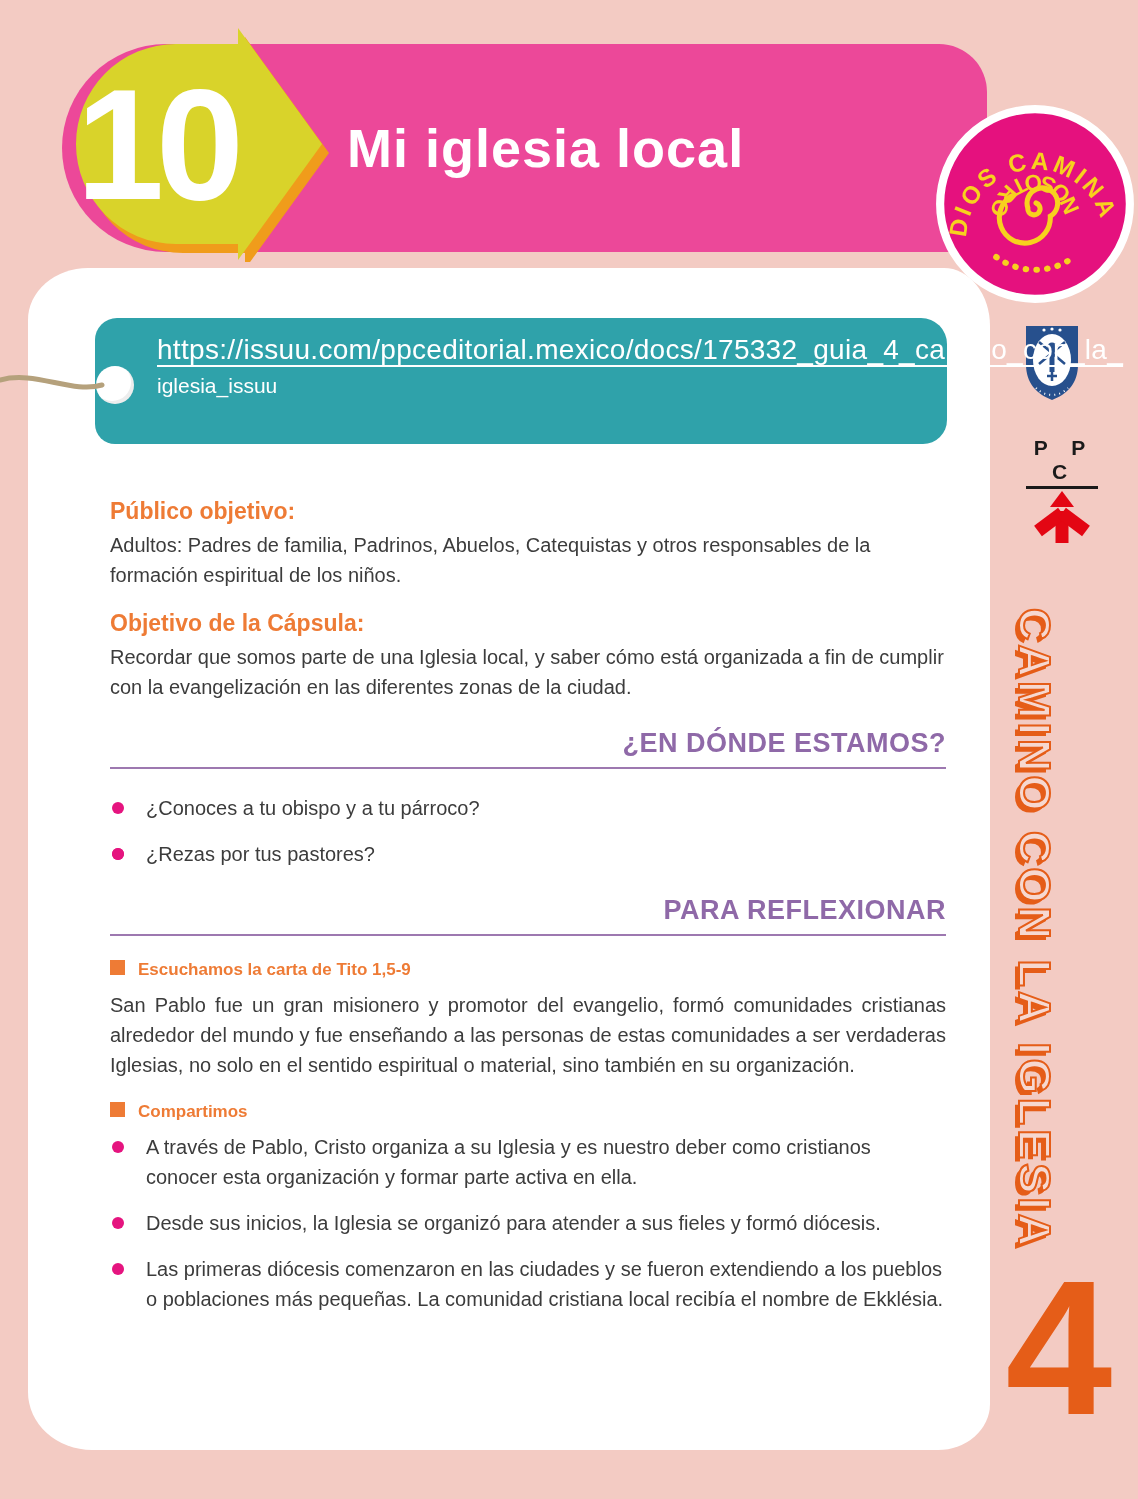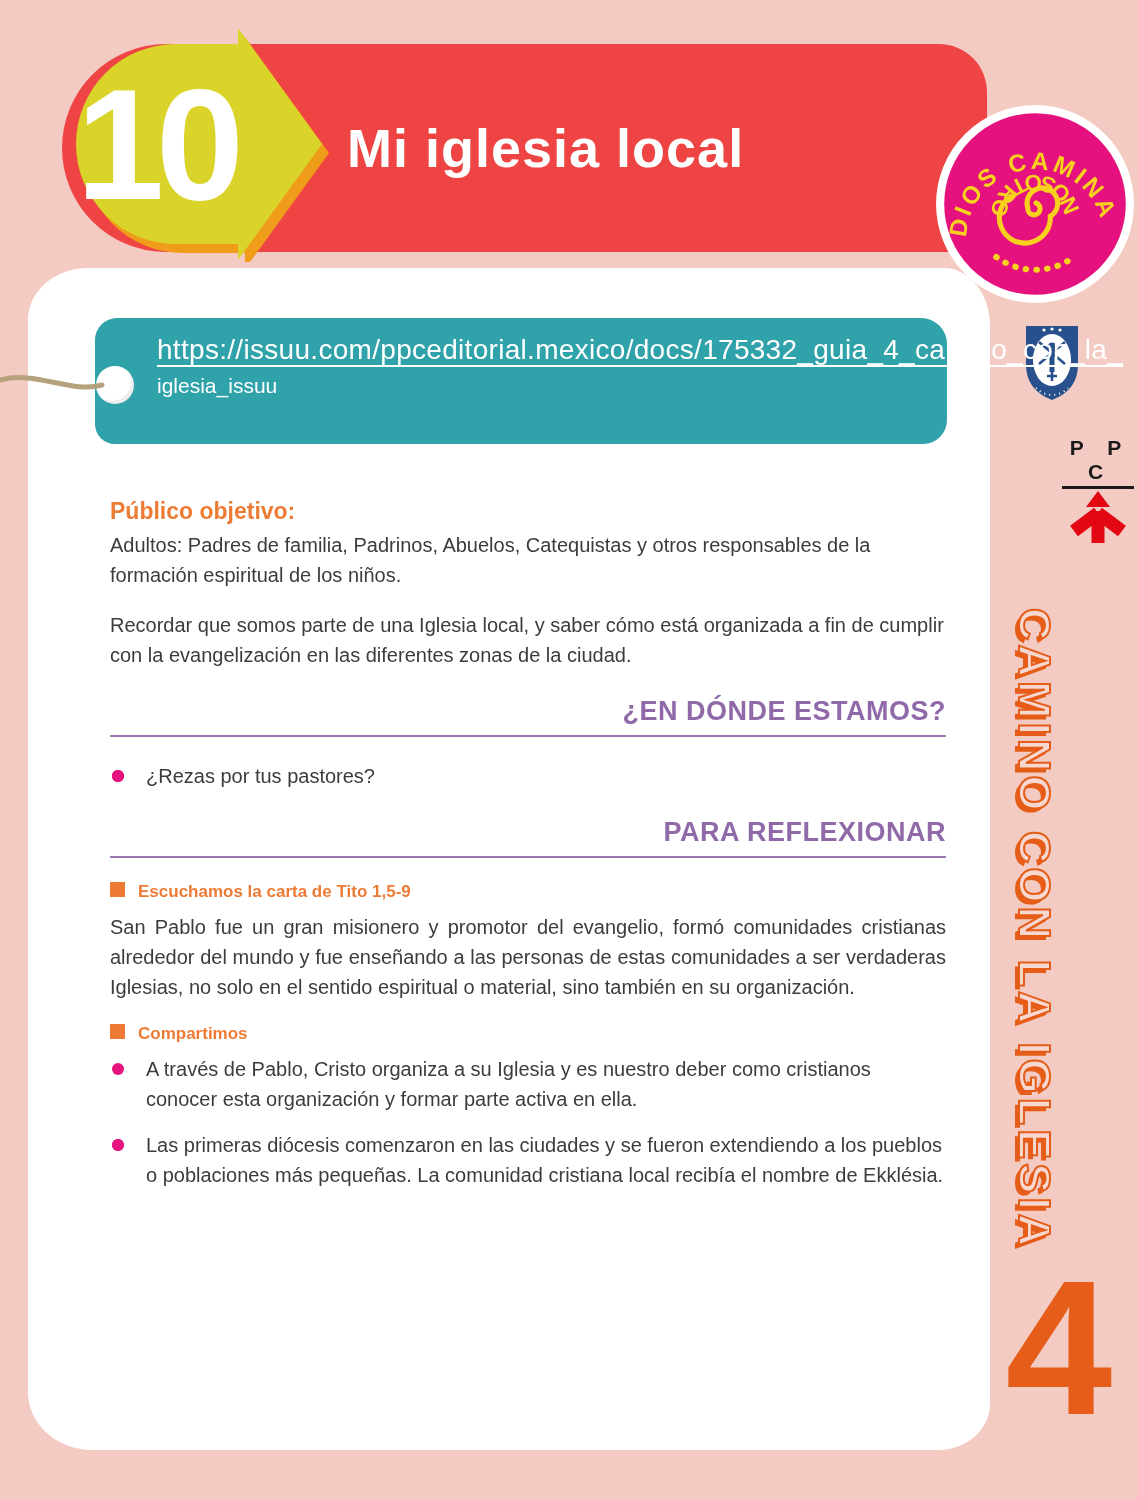--- a/index.html
+++ b/index.html
@@ -1,20 +1,20 @@
 <!DOCTYPE html>
 <html><head>
 <meta charset="utf-8">
 <style>
   html,body{margin:0;padding:0;}
   body{font-family:"Liberation Sans", sans-serif;}
   .page{position:relative;width:1138px;height:1499px;background:#f3cbc3;overflow:hidden;}
 
   
-  .banner{position:absolute;left:62px;top:44px;width:925px;height:208px;background:#ef4444;
+  .banner{position:absolute;left:62px;top:44px;width:925px;height:208px;background:#ec4899;
           border-radius:104px 48px 40px 104px;z-index:1;}
   .banner-title{position:absolute;left:285px;top:0;height:100%;display:flex;align-items:center;
           color:#ffffff;font-size:54px;font-weight:700;letter-spacing:1px;}
   .arrow-wrap{position:absolute;left:70px;top:26px;width:260px;height:236px;z-index:2;}
   .arrow-wrap svg{position:absolute;left:0;top:0;}
   .chapter-num{position:absolute;left:0;top:0;width:172px;height:236px;display:flex;align-items:center;
           justify-content:center;color:#fff;font-size:158px;font-weight:700;letter-spacing:-8px;z-index:3;}
 
   
   .badge{position:absolute;left:933px;top:102px;width:204px;height:204px;z-index:3;}
@@ -31,21 +31,21 @@
   .tag-label{font-size:25px;line-height:34px;letter-spacing:1px;}
   .tag-url{display:block;font-size:28px;line-height:37px;color:#fff;text-decoration:underline;
        text-underline-offset:6px;text-decoration-thickness:1.5px;letter-spacing:.3px;cursor:pointer;}
   .tag-url2{display:block;font-size:21px;line-height:36px;color:#fff;text-decoration:none;cursor:pointer;}
   .hole{position:absolute;left:96px;top:366px;width:38px;height:38px;background:#ffffff;border-radius:50%;
        z-index:5;box-shadow:inset -3px -3px 0 rgba(0,0,0,0.07);}
   .string{position:absolute;left:0;top:362px;z-index:6;}
 
   
   .shield{position:absolute;left:1022px;top:322px;z-index:2;}
-  .ppc{position:absolute;left:1026px;top:436px;width:72px;text-align:center;z-index:2;margin-left:36px;}
+  .ppc{position:absolute;left:1026px;top:436px;width:72px;text-align:center;z-index:2;}
   .ppc-letters{display:inline-block;font-size:21px;font-weight:700;letter-spacing:9px;color:#1a1a1a;
        border-bottom:3px solid #1a1a1a;padding:0 0 2px 4px;margin-bottom:2px;}
   .side-title{position:absolute;left:1008px;top:608px;height:680px;z-index:2;
        writing-mode:vertical-rl;text-orientation:sideways;
        font-size:45px;font-weight:700;letter-spacing:4px;color:#f6d8d0;
        -webkit-text-stroke:2px #e55d18;text-shadow:4px 4px 0 #e55d18;white-space:nowrap;}
   .volume{position:absolute;left:1000px;top:1252px;width:112px;text-align:center;z-index:2;
        font-size:192px;font-weight:900;line-height:1;color:#e55d18;letter-spacing:-6px;}
 
   
@@ -94,26 +94,28 @@
       <path d="M 62,152 A 64,64 0 0 0 138,152" fill="none" stroke="#f7d11e" stroke-width="6" stroke-dasharray="0.5 10" stroke-linecap="round"></path>
     </svg>
   </div>
 
   <div class="card">
     <div class="content">
 
       <h3 class="h-orange">Público objetivo:</h3>
       <p class="body-p">Adultos: Padres de familia, Padrinos, Abuelos, Catequistas y otros responsables de la formación espiritual de los niños.</p>
 
+      <h3 class="h-orange">Objetivo de la Cápsula:</h3>
       <p class="body-p">Recordar que somos parte de una Iglesia local, y saber cómo está organizada a fin de cumplir con la evangelización en las diferentes zonas de la ciudad.</p>
 
       <h2 class="h-purple">¿EN DÓNDE ESTAMOS?</h2>
       <ul class="dots">
         <li>
           <span class="dot"></span>
+          <span>¿Conoces a tu obispo y a tu párroco?</span>
         </li>
         <li>
           <span class="dot"></span>
         </li>
         <li>
           <span class="dot"></span>
           <span>¿Rezas por tus pastores?</span>
         </li>
       </ul>
 
@@ -127,20 +129,21 @@
       <h4 class="h-sub">
         <span class="sq"></span><span>Compartimos</span>
       </h4>
       <ul class="dots">
         <li>
           <span class="dot"></span>
           <span>A través de Pablo, Cristo organiza a su Iglesia y es nuestro deber como cristianos conocer esta organización y formar parte activa en ella.</span>
         </li>
         <li>
           <span class="dot"></span>
+          <span>Desde sus inicios, la Iglesia se organizó para atender a sus fieles y formó diócesis.</span>
         </li>
         <li>
           <span class="dot"></span>
           <span>Las primeras diócesis comenzaron en las ciudades y se fueron extendiendo a los pueblos o poblaciones más pequeñas. La comunidad cristiana local recibía el nombre de Ekklésia.</span>
         </li>
       </ul>
 
     </div>
   </div>
 

